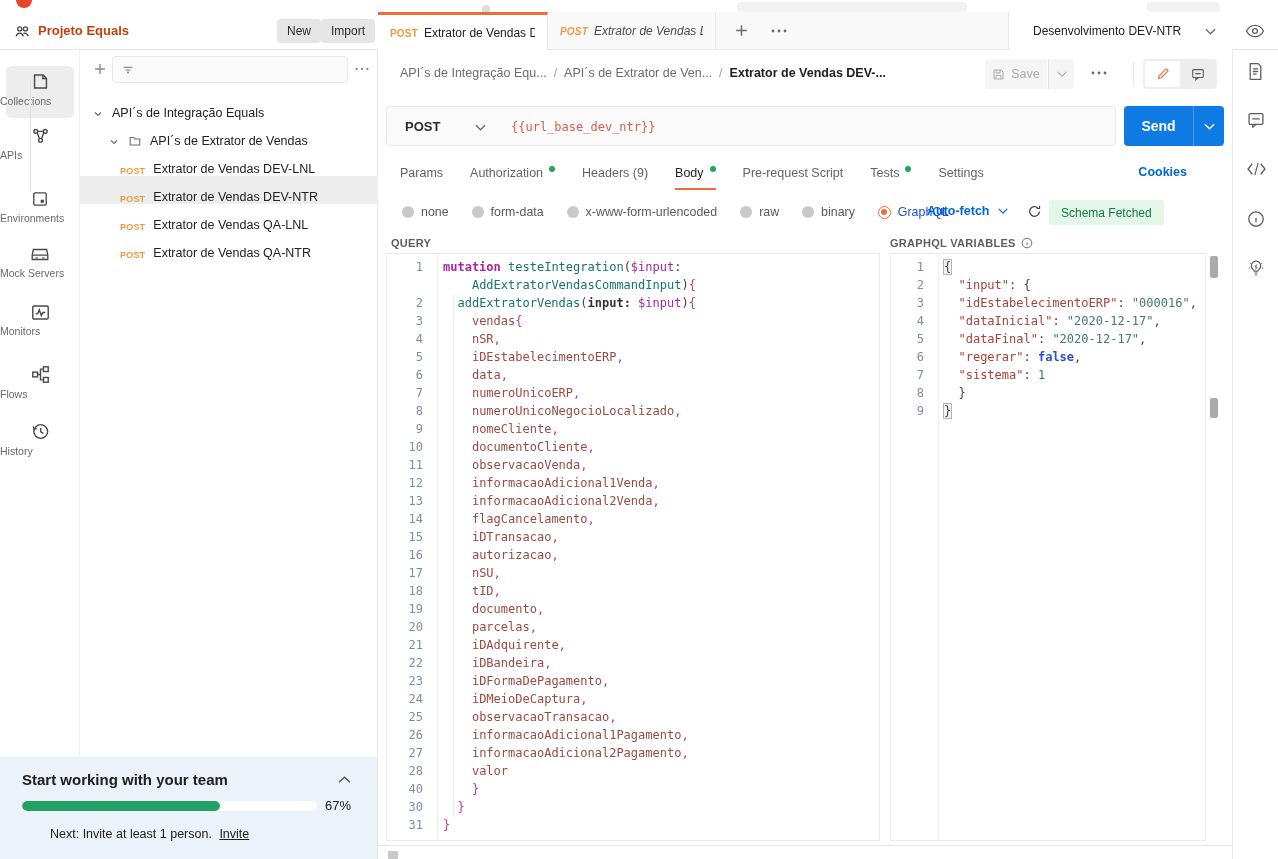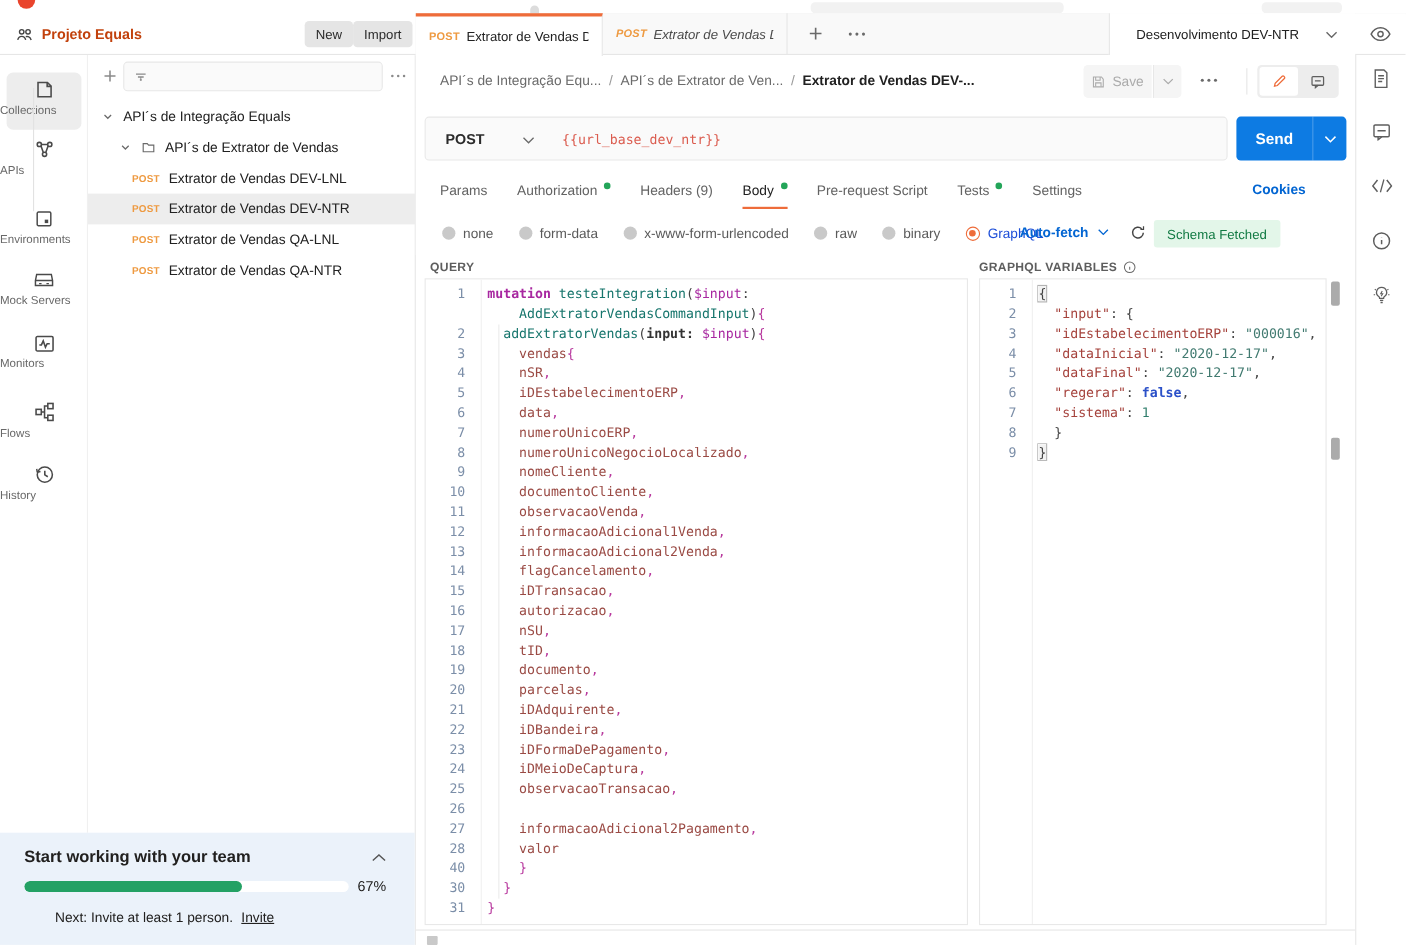--- a/index.html
+++ b/index.html
@@ -22,21 +22,21 @@
   .rail-item{position:absolute;left:0;width:80px;text-align:left;cursor:pointer;}
   .rail-item .ric{display:flex;justify-content:center;}
   .rail-item .rlb{font-size:10.5px;color:#696969;margin-top:4px;}
   .rail-pill{position:absolute;left:6px;width:68px;height:52px;border-radius:6px;background:#EDEDED;}
   
   .tree-toolbar{position:absolute;left:80px;top:43px;width:298px;height:32px;}
   .plus-btn{position:absolute;left:12px;top:6px;}
   .tree-filter{position:absolute;left:32px;top:1px;width:236px;height:27px;background:#FAFAFA;border:1px solid #E8E8E8;border-radius:4px;box-sizing:border-box;display:flex;align-items:center;padding-left:8px;}
   .tree-ooo{position:absolute;right:8px;top:8px;}
   .tree{position:absolute;left:80px;top:80px;width:298px;}
-  .trow{height:28px;display:flex;align-items:center;font-size:12.5px;color:#212121;cursor:pointer;white-space:nowrap;}
+  .trow{height:28px;display:flex;align-items:flex-end;font-size:12.5px;color:#212121;cursor:pointer;white-space:nowrap;}
   .trow.sel{background:#EDEDED;}
   .indent-guide{position:absolute;left:30px;top:68px;width:1px;height:112px;background:#E2E2E2;}
   .post-badge{font-size:9px;font-weight:700;letter-spacing:.2px;color:#EE9A41;margin-right:8px;}
   
   .banner{position:absolute;left:0;top:745px;width:377px;height:102px;background:#EBF2FA;}
   .banner-title{position:absolute;left:22px;top:14px;font-size:15px;font-weight:700;color:#21201F;}
   .banner-chev{position:absolute;right:26px;top:18px;}
   .ptrack{position:absolute;left:22px;top:44px;width:295px;height:10px;background:#fff;border-radius:5px;overflow:hidden;}
   .pfill{height:10px;background:#23A164;border-radius:5px;}
   .ppct{position:absolute;left:325px;top:41px;font-size:13px;color:#21201F;}
@@ -500,21 +500,21 @@
       <div class="cm-row"><span class="cm-gut">16</span><span class="cm-code"><span class="tk-pl">    </span><span class="tk-fld">autorizacao</span><span class="tk-br">,</span></span></div>
       <div class="cm-row"><span class="cm-gut">17</span><span class="cm-code"><span class="tk-pl">    </span><span class="tk-fld">nSU</span><span class="tk-br">,</span></span></div>
       <div class="cm-row"><span class="cm-gut">18</span><span class="cm-code"><span class="tk-pl">    </span><span class="tk-fld">tID</span><span class="tk-br">,</span></span></div>
       <div class="cm-row"><span class="cm-gut">19</span><span class="cm-code"><span class="tk-pl">    </span><span class="tk-fld">documento</span><span class="tk-br">,</span></span></div>
       <div class="cm-row"><span class="cm-gut">20</span><span class="cm-code"><span class="tk-pl">    </span><span class="tk-fld">parcelas</span><span class="tk-br">,</span></span></div>
       <div class="cm-row"><span class="cm-gut">21</span><span class="cm-code"><span class="tk-pl">    </span><span class="tk-fld">iDAdquirente</span><span class="tk-br">,</span></span></div>
       <div class="cm-row"><span class="cm-gut">22</span><span class="cm-code"><span class="tk-pl">    </span><span class="tk-fld">iDBandeira</span><span class="tk-br">,</span></span></div>
       <div class="cm-row"><span class="cm-gut">23</span><span class="cm-code"><span class="tk-pl">    </span><span class="tk-fld">iDFormaDePagamento</span><span class="tk-br">,</span></span></div>
       <div class="cm-row"><span class="cm-gut">24</span><span class="cm-code"><span class="tk-pl">    </span><span class="tk-fld">iDMeioDeCaptura</span><span class="tk-br">,</span></span></div>
       <div class="cm-row"><span class="cm-gut">25</span><span class="cm-code"><span class="tk-pl">    </span><span class="tk-fld">observacaoTransacao</span><span class="tk-br">,</span></span></div>
-      <div class="cm-row"><span class="cm-gut">26</span></div>
+      <div class="cm-row"><span class="cm-gut">26</span><span class="cm-code"><span class="tk-pl">    </span><span class="tk-fld">informacaoAdicional1Pagamento</span><span class="tk-br">,</span></span></div>
       <div class="cm-row"><span class="cm-gut">27</span><span class="cm-code"><span class="tk-pl">    </span><span class="tk-fld">informacaoAdicional2Pagamento</span><span class="tk-br">,</span></span></div>
       <div class="cm-row"><span class="cm-gut">28</span><span class="cm-code"><span class="tk-pl">    </span><span class="tk-fld">valor</span></span></div>
       <div class="cm-row"><span class="cm-gut">40</span><span class="cm-code"><span class="tk-pl">    </span><span class="tk-br">}</span></span></div>
       <div class="cm-row"><span class="cm-gut">30</span><span class="cm-code"><span class="tk-pl">  </span><span class="tk-br">}</span></span></div>
       <div class="cm-row"><span class="cm-gut">31</span><span class="cm-code"><span class="tk-br">}</span></span></div>
     </div>
   <div class="q-thumb"></div>
 
   <div class="editor ed-v" id="v-ed">
     <div class="gutline"></div>

